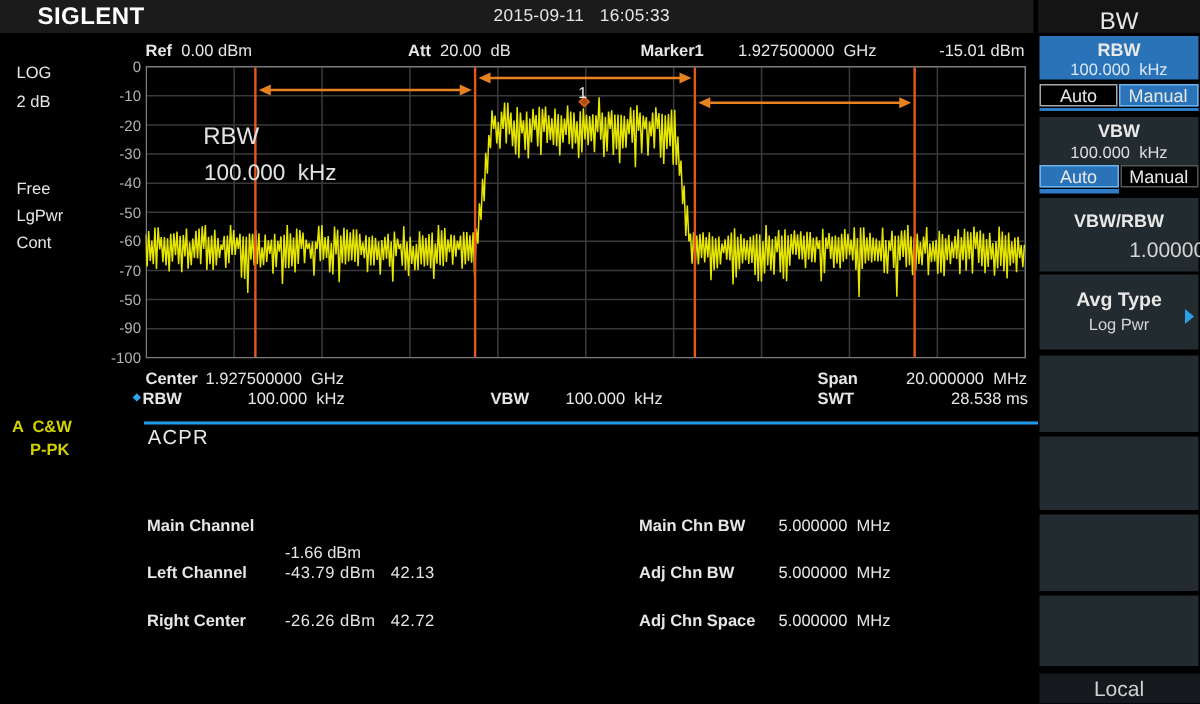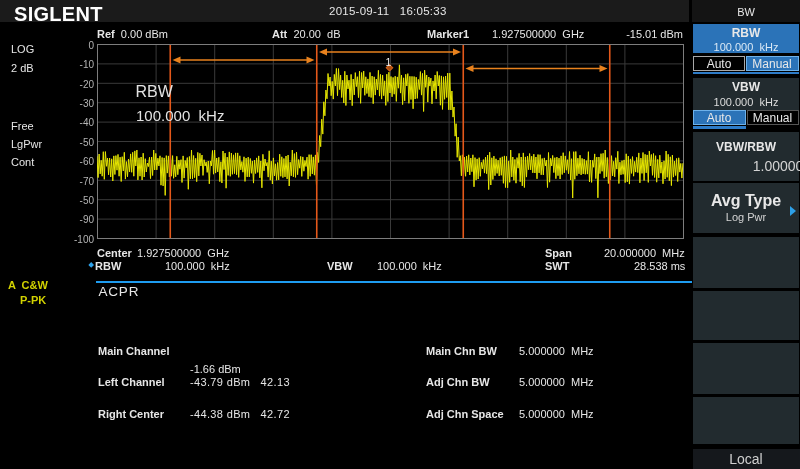--- a/index.html
+++ b/index.html
@@ -2,21 +2,21 @@
 <html><head><meta charset="utf-8"><title>SA</title><style>
 html,body{margin:0;padding:0;background:#000;width:800px;height:469px;overflow:hidden;position:relative;font-family:"Liberation Sans",sans-serif;}
 div{position:absolute;}
 .b{font-weight:bold;}
 .w{color:#e6e6e6;font-size:11px;white-space:pre;}
 .ax{color:#b4b4b4;font-size:10px;left:60px;width:34px;text-align:right;}
 .sbtn{left:693px;width:106px;background:#222b2f;}
 .sbt{width:106px;text-align:center;color:#e8e8e8;}
 </style></head><body>
 <div style="left:0;top:0;width:689px;height:22px;background:#1b1b1b"></div>
-<div style="left:14px;top:3px;color:#fff;font-weight:bold;font-size:20px;letter-spacing:0.3px">SIGLENT</div>
+<div style="left:25px;top:3px;color:#fff;font-weight:bold;font-size:16px;letter-spacing:0.3px">SIGLENT</div>
 <div class="w" style="left:329px;top:5px;font-size:11.5px;letter-spacing:0.25px">2015-09-11   16:05:33</div>
 
 <div class="w" style="left:11px;top:42.8px">LOG</div>
 <div class="w" style="left:11px;top:62px">2 dB</div>
 <div class="w" style="left:11px;top:119.5px">Free</div>
 <div class="w" style="left:11px;top:138px">LgPwr</div>
 <div class="w" style="left:11px;top:156px">Cont</div>
 <div class="w b" style="left:8px;top:278.5px;color:#d2d200">A <span style="margin-left:3px">C&amp;W</span></div>
 <div class="w b" style="left:20px;top:294px;color:#d2d200">P-PK</div>
 
@@ -94,30 +94,30 @@
 <div class="w" style="left:634px;top:259.5px">28.538 ms</div>
 
 <div style="left:96px;top:281px;width:596px;height:2px;background:#1e9cf0"></div>
 <div style="left:98.5px;top:283.5px;color:#e8e8e8;font-size:13.5px;letter-spacing:0.8px">ACPR</div>
 
 <div class="w b" style="left:98px;top:345px">Main Channel</div>
 <div class="w" style="left:190px;top:363px">-1.66 dBm</div>
 <div class="w b" style="left:98px;top:376px">Left Channel</div>
 <div class="w" style="left:190px;top:376px;letter-spacing:0.35px">-43.79 dBm   42.13</div>
 <div class="w b" style="left:98px;top:407.5px">Right Center</div>
-<div class="w" style="left:190px;top:407.5px;letter-spacing:0.35px">-44.38 dBm   42.72</div>
+<div class="w" style="left:190px;top:407.5px;letter-spacing:0.35px">-26.26 dBm   42.72</div>
 <div class="w b" style="left:426px;top:345px">Main Chn BW</div>
 <div class="w" style="left:519px;top:345px">5.000000  MHz</div>
 <div class="w b" style="left:426px;top:376px">Adj Chn BW</div>
 <div class="w" style="left:519px;top:376px">5.000000  MHz</div>
 <div class="w b" style="left:426px;top:407.5px">Adj Chn Space</div>
 <div class="w" style="left:519px;top:407.5px">5.000000  MHz</div>
 
 <div style="left:691.5px;top:0;width:108.5px;height:22px;background:#141414"></div>
-<div class="sbt" style="left:693px;top:6px;font-size:11px">BW</div>
+<div class="sbt" style="left:693px;top:6px;font-size:16px">BW</div>
 
 <div class="sbtn" style="top:24px;height:29px;background:#2b73b8"></div>
 <div class="sbt b" style="left:693px;top:25.5px;font-size:12px">RBW</div>
 <div class="sbt" style="left:693px;top:40.5px;font-size:11px;color:#d9e8f5;white-space:pre">100.000  kHz</div>
 
 <div style="left:693px;top:56px;width:51.5px;height:15px;background:#000;border:1px solid #a8a8a8;box-sizing:border-box"></div>
 <div style="left:745.5px;top:56px;width:53.5px;height:15px;background:#2b73b8;border:1px solid #6db1ea;box-sizing:border-box"></div>
 <div class="sbt" style="left:693px;width:52px;top:56.5px;font-size:12px">Auto</div>
 <div class="sbt" style="left:745px;width:54px;top:56.5px;font-size:12px">Manual</div>
 <div style="left:693px;top:71.5px;width:106px;height:2.5px;background:#2e7cc8"></div>
@@ -130,21 +130,21 @@
 <div style="left:746.5px;top:109.5px;width:52.5px;height:15.5px;background:#000;border:1px solid #555;box-sizing:border-box"></div>
 <div class="sbt" style="left:693px;width:52px;top:110.5px;font-size:12px">Auto</div>
 <div class="sbt" style="left:746px;width:53px;top:110.5px;font-size:12px">Manual</div>
 <div style="left:693px;top:126px;width:53px;height:2.5px;background:#2e7cc8"></div>
 
 <div class="sbtn" style="top:131.5px;height:49px"></div>
 <div class="sbt b" style="left:693px;top:139.5px;font-size:12px">VBW/RBW</div>
 <div class="sbt" style="left:729px;top:157.5px;font-size:14px;color:#d4d4d4">1.000000</div>
 
 <div class="sbtn" style="top:183px;height:50px"></div>
-<div class="sbt b" style="left:693px;top:192px;font-size:16px">Avg Type</div>
+<div class="sbt b" style="left:693px;top:192px;font-size:13px">Avg Type</div>
 <div class="sbt" style="left:693px;top:211px;font-size:11px;color:#d4d4d4">Log Pwr</div>
 <div style="left:789.5px;top:205.5px;width:0;height:0;border-left:6.5px solid #2da0e8;border-top:5.2px solid transparent;border-bottom:5.2px solid transparent"></div>
 
 <div class="sbtn" style="top:237px;height:51px"></div>
 <div class="sbtn" style="top:291px;height:49px"></div>
 <div class="sbtn" style="top:343px;height:50.5px"></div>
 <div class="sbtn" style="top:396.5px;height:47.5px"></div>
 
 <div style="left:693px;top:448.5px;width:107px;height:20.5px;background:#15181c"></div>
 <div class="sbt" style="left:693px;top:451px;font-size:14px;color:#cfcfcf">Local</div>

